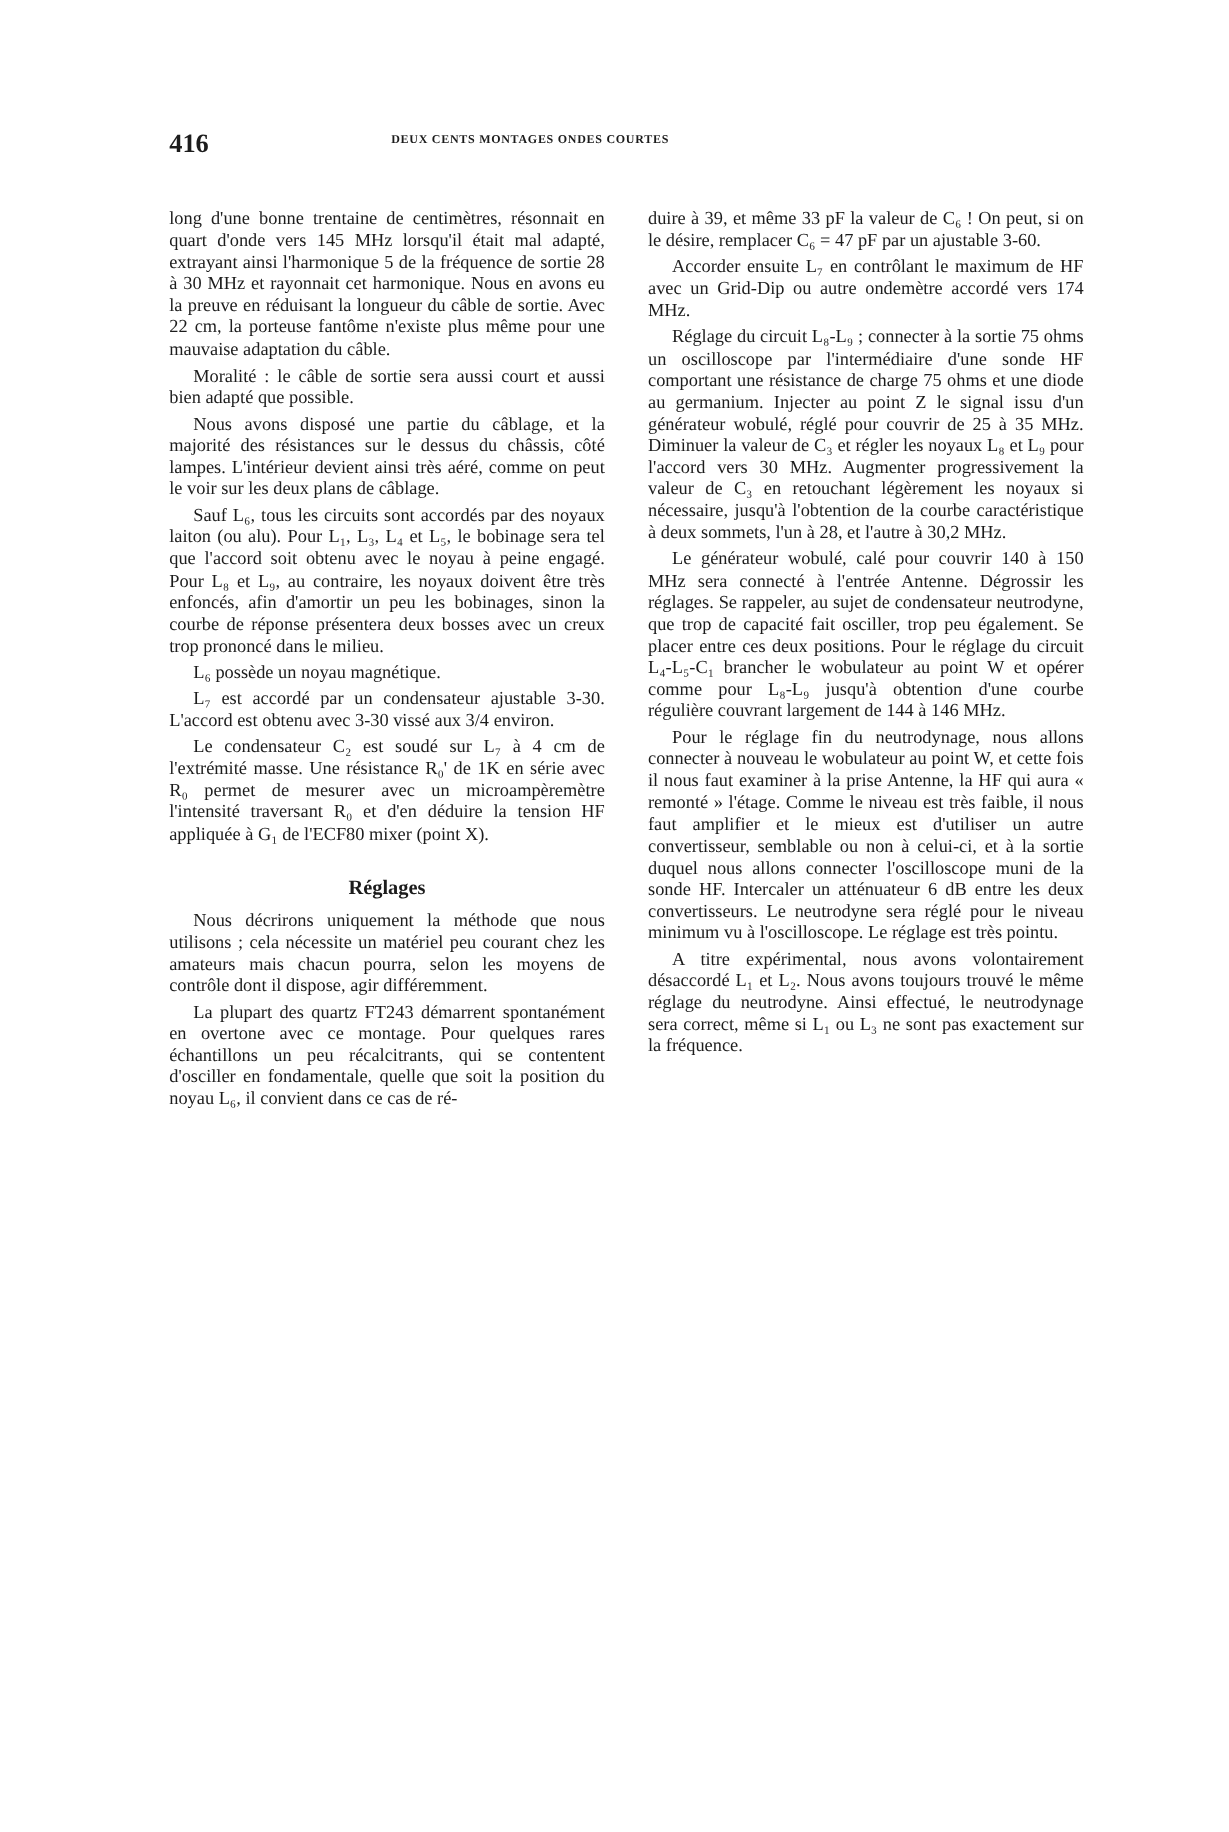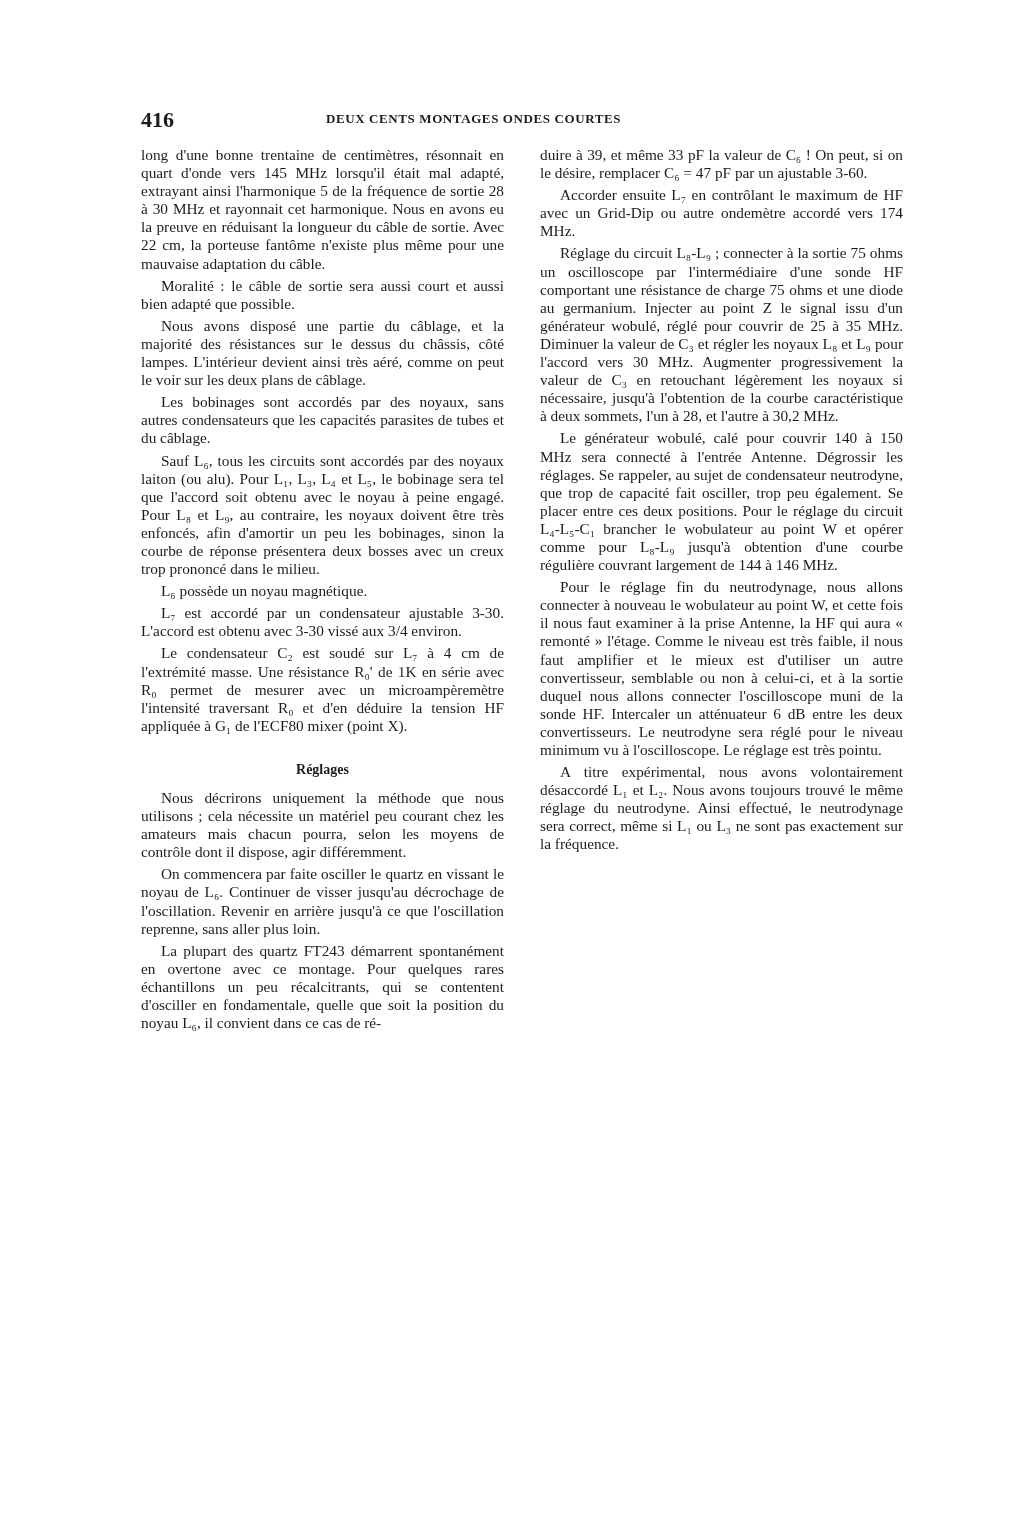--- a/index.html
+++ b/index.html
@@ -1,45 +1,43 @@
 <!DOCTYPE html>
 <html><head>
 <meta charset="utf-8">
 <style>
   html, body { margin: 0; padding: 0; background: #ffffff; }
   body { width: 1024px; height: 1527px; position: relative; overflow: hidden;
          font-family: "Liberation Serif", "DejaVu Serif", serif; color: #1c1c1c; }
   .page-number { position: absolute; left: 141px; top: 107px; font-size: 22px; font-weight: bold; }
-  .running-head { position: absolute; left: 326px; top: 111px; font-size: 13px; font-weight: bold; letter-spacing: 0.6px; }
+  .running-head { position: absolute; left: 326px; top: 111px; font-size: 10px; font-weight: bold; letter-spacing: 0.6px; }
   .column { position: absolute; top: 146px; width: 363px; font-size: 15.3px; line-height: 18.1px; text-align: justify; }
   .col-left { left: 141px; }
   .col-right { left: 540px; }
   .para { margin: 0 0 4px 0; text-indent: 20px; hyphens: manual; }
-  .para.first { text-indent: 0; }
-  .section-heading { text-align: center; font-weight: bold; font-size: 14px; margin: 26px 0 10px 0; }
+  .para.first { text-indent: 0; margin-top: 28px; }
+  .section-heading { text-align: center; font-weight: bold; font-size: 17px; margin: 26px 0 10px 0; }
 </style>
 </head>
 <body>
 
 <div>
   <div class="page-number">416</div>
   <div class="running-head">DEUX CENTS MONTAGES ONDES COURTES</div>
 
   <div class="column col-left">
     <p class="para first">long d'une bonne trentaine de centimètres, résonnait en quart d'onde vers 145 MHz lorsqu'il était mal adapté, extrayant ainsi l'harmonique 5 de la fréquence de sortie 28 à 30 MHz et rayonnait cet harmonique. Nous en avons eu la preuve en réduisant la longueur du câble de sortie. Avec 22 cm, la porteuse fantôme n'existe plus même pour une mauvaise adaptation du câble.</p>
     <p class="para">Moralité : le câble de sortie sera aussi court et aussi bien adapté que possible.</p>
     <p class="para">Nous avons disposé une partie du câblage, et la majorité des résistances sur le dessus du châssis, côté lampes. L'intérieur devient ainsi très aéré, comme on peut le voir sur les deux plans de câblage.</p>
-    <p class="para">Les bobinages sont accordés par des noyaux, sans autres condensateurs que les capacités parasites de tubes et du câblage.</p>
     <p class="para">Sauf L₆, tous les circuits sont accordés par des noyaux laiton (ou alu). Pour L₁, L₃, L₄ et L₅, le bobinage sera tel que l'accord soit obtenu avec le noyau à peine engagé. Pour L₈ et L₉, au contraire, les noyaux doivent être très enfoncés, afin d'amortir un peu les bobinages, sinon la courbe de réponse présentera deux bosses avec un creux trop prononcé dans le milieu.</p>
     <p class="para">L₆ possède un noyau magnétique.</p>
     <p class="para">L₇ est accordé par un condensateur ajustable 3-30. L'accord est obtenu avec 3-30 vissé aux 3/4 environ.</p>
     <p class="para">Le condensateur C₂ est soudé sur L₇ à 4 cm de l'extrémité masse. Une résistance R₀' de 1K en série avec R₀ permet de mesurer avec un microampèremètre l'intensité traversant R₀ et d'en déduire la tension HF appliquée à G₁ de l'ECF80 mixer (point X).</p>
     <div class="section-heading">Réglages</div>
     <p class="para">Nous décrirons uniquement la méthode que nous utilisons ; cela nécessite un matériel peu courant chez les amateurs mais chacun pourra, selon les moyens de contrôle dont il dispose, agir différemment.</p>
-    <p class="para">On commencera par faite osciller le quartz en vissant le noyau de L₆. Continuer de visser jusqu'au décrochage de l'oscillation. Revenir en arrière jusqu'à ce que l'oscillation reprenne, sans aller plus loin.</p>
     <p class="para">La plupart des quartz FT243 démarrent spontanément en overtone avec ce montage. Pour quelques rares échantillons un peu récalcitrants, qui se contentent d'osciller en fondamentale, quelle que soit la position du noyau L₆, il convient dans ce cas de ré-</p>
   </div>
 
   <div class="column col-right">
     <p class="para first">duire à 39, et même 33 pF la valeur de C₆ ! On peut, si on le désire, remplacer C₆ = 47 pF par un ajustable 3-60.</p>
     <p class="para">Accorder ensuite L₇ en contrôlant le maximum de HF avec un Grid-Dip ou autre ondemètre accordé vers 174 MHz.</p>
     <p class="para">Réglage du circuit L₈-L₉ ; connecter à la sortie 75 ohms un oscilloscope par l'intermédiaire d'une sonde HF comportant une résistance de charge 75 ohms et une diode au germanium. Injecter au point Z le signal issu d'un générateur wobulé, réglé pour couvrir de 25 à 35 MHz. Diminuer la valeur de C₃ et régler les noyaux L₈ et L₉ pour l'accord vers 30 MHz. Augmenter progressivement la valeur de C₃ en retouchant légèrement les noyaux si nécessaire, jusqu'à l'obtention de la courbe caractéristique à deux sommets, l'un à 28, et l'autre à 30,2 MHz.</p>
     <p class="para">Le générateur wobulé, calé pour couvrir 140 à 150 MHz sera connecté à l'entrée Antenne. Dégrossir les réglages. Se rappeler, au sujet de condensateur neutrodyne, que trop de capacité fait osciller, trop peu également. Se placer entre ces deux positions. Pour le réglage du circuit L₄-L₅-C₁ brancher le wobulateur au point W et opérer comme pour L₈-L₉ jusqu'à obtention d'une courbe régulière couvrant largement de 144 à 146 MHz.</p>
     <p class="para">Pour le réglage fin du neutrodynage, nous allons connecter à nouveau le wobulateur au point W, et cette fois il nous faut examiner à la prise Antenne, la HF qui aura « remonté » l'étage. Comme le niveau est très faible, il nous faut amplifier et le mieux est d'utiliser un autre convertisseur, semblable ou non à celui-ci, et à la sortie duquel nous allons connecter l'oscilloscope muni de la sonde HF. Intercaler un atténuateur 6 dB entre les deux convertisseurs. Le neutrodyne sera réglé pour le niveau minimum vu à l'oscilloscope. Le réglage est très pointu.</p>
     <p class="para">A titre expérimental, nous avons volontairement désaccordé L₁ et L₂. Nous avons toujours trouvé le même réglage du neutrodyne. Ainsi effectué, le neutrodynage sera correct, même si L₁ ou L₃ ne sont pas exactement sur la fréquence.</p>

